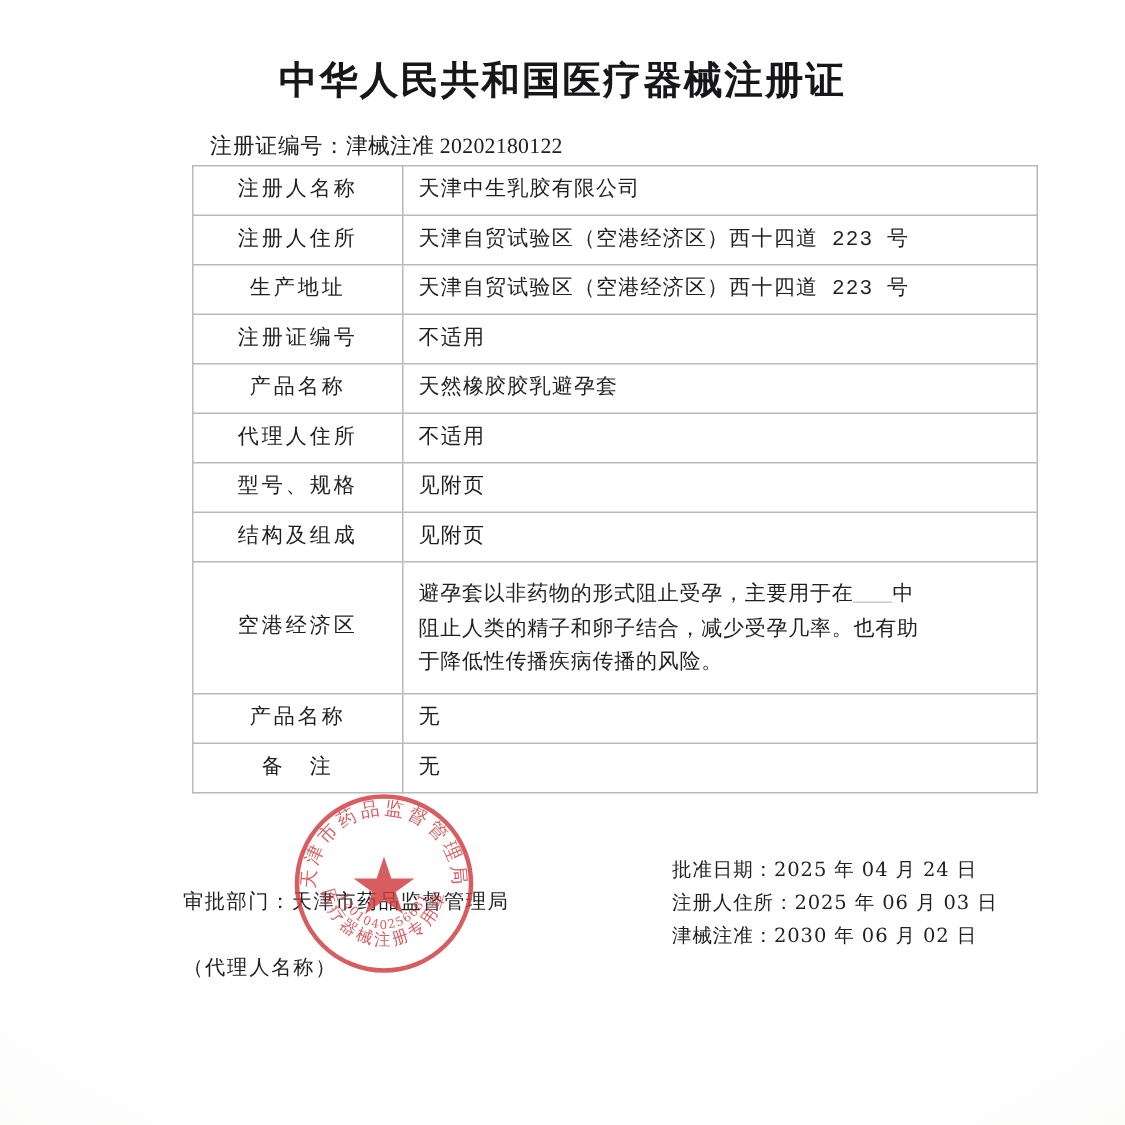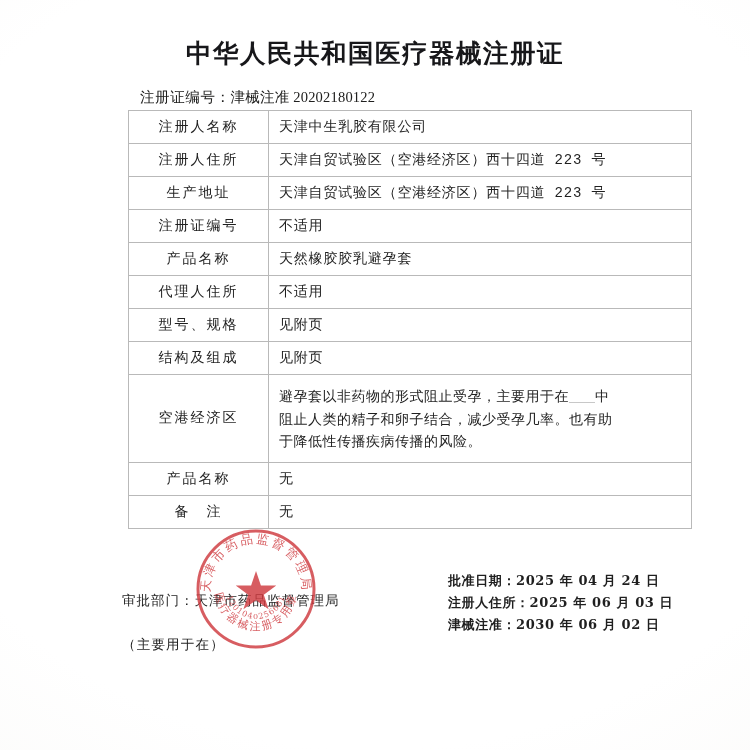--- a/index.html
+++ b/index.html
@@ -123,21 +123,20 @@
     white-space: nowrap;
   }
   .footer-dates {
     position: absolute;
     left: 448px;
     top: 570px;
     font-size: 13px;
     letter-spacing: 0.6px;
     color: #1f1f1f;
     line-height: 22px;
-    font-weight: bold;
   }
   .footer-dates div { white-space: nowrap; }
 
   
   .seal {
     position: absolute;
     left: 194px;
     top: 527px;
     width: 124px;
     height: 124px;
@@ -217,21 +216,21 @@
   <div class="footer-dept">
     <span>审批部门：</span><span>天津市药品监督管理局</span>
   </div>
 
   <div class="footer-dates">
     <div><span>批准日期：</span><span>2025 年 04 月 24 日</span></div>
     <div><span>注册人住所：</span><span>2025 年 06 月 03 日</span></div>
     <div><span>津械注准：</span><span>2030 年 06 月 02 日</span></div>
   </div>
 
-  <div class="footer-seal-note">（主要用于在）</div>
+  <div class="footer-seal-note">（代理人名称）</div>
 
   <div class="seal">
     <svg width="124" height="124" viewBox="0 0 124 124" xmlns="http://www.w3.org/2000/svg">
       <defs>
         <path id="arcTop" d="M 16,62 A 46,46 0 0 1 108,62" fill="none"></path>
         <path id="arcBottom" d="M 21,62 A 41,41 0 0 0 103,62" fill="none"></path>
         <path id="arcCode" d="M 32,62 A 30,30 0 0 0 92,62" fill="none"></path>
       </defs>
 
       <circle cx="62" cy="62" r="58" fill="none" stroke="#cf3a3f" stroke-width="3"></circle>

